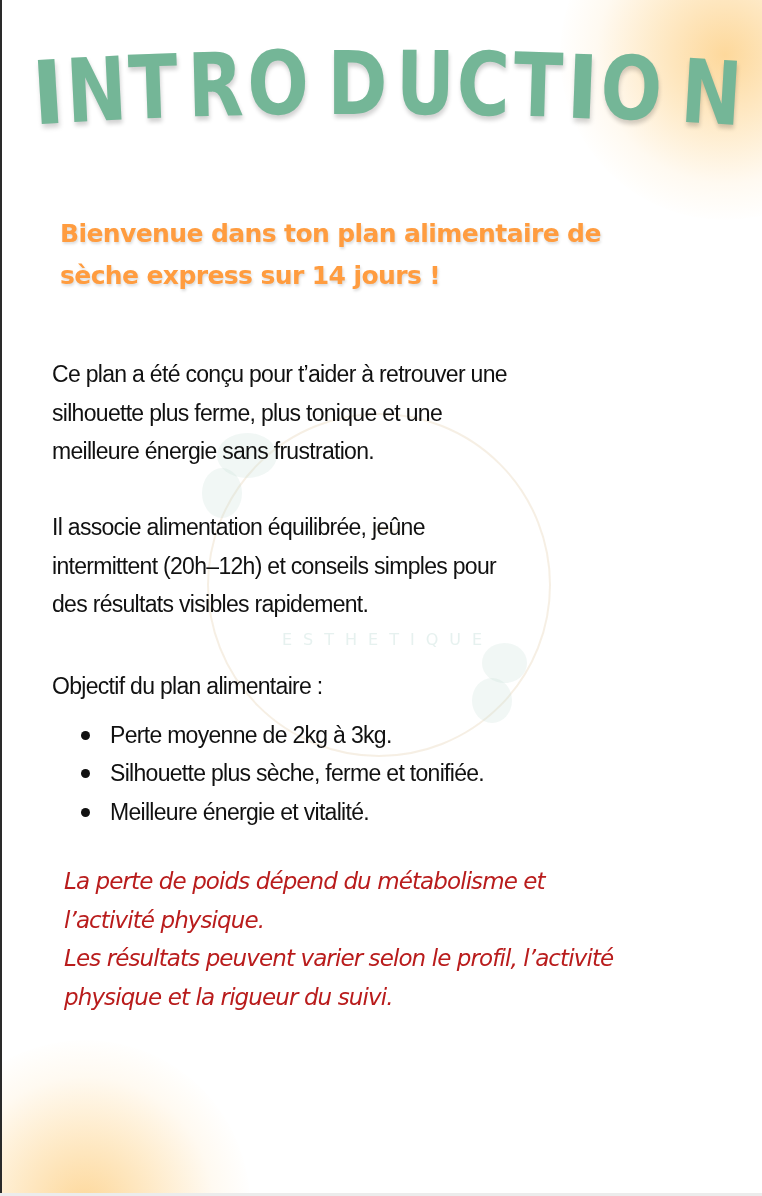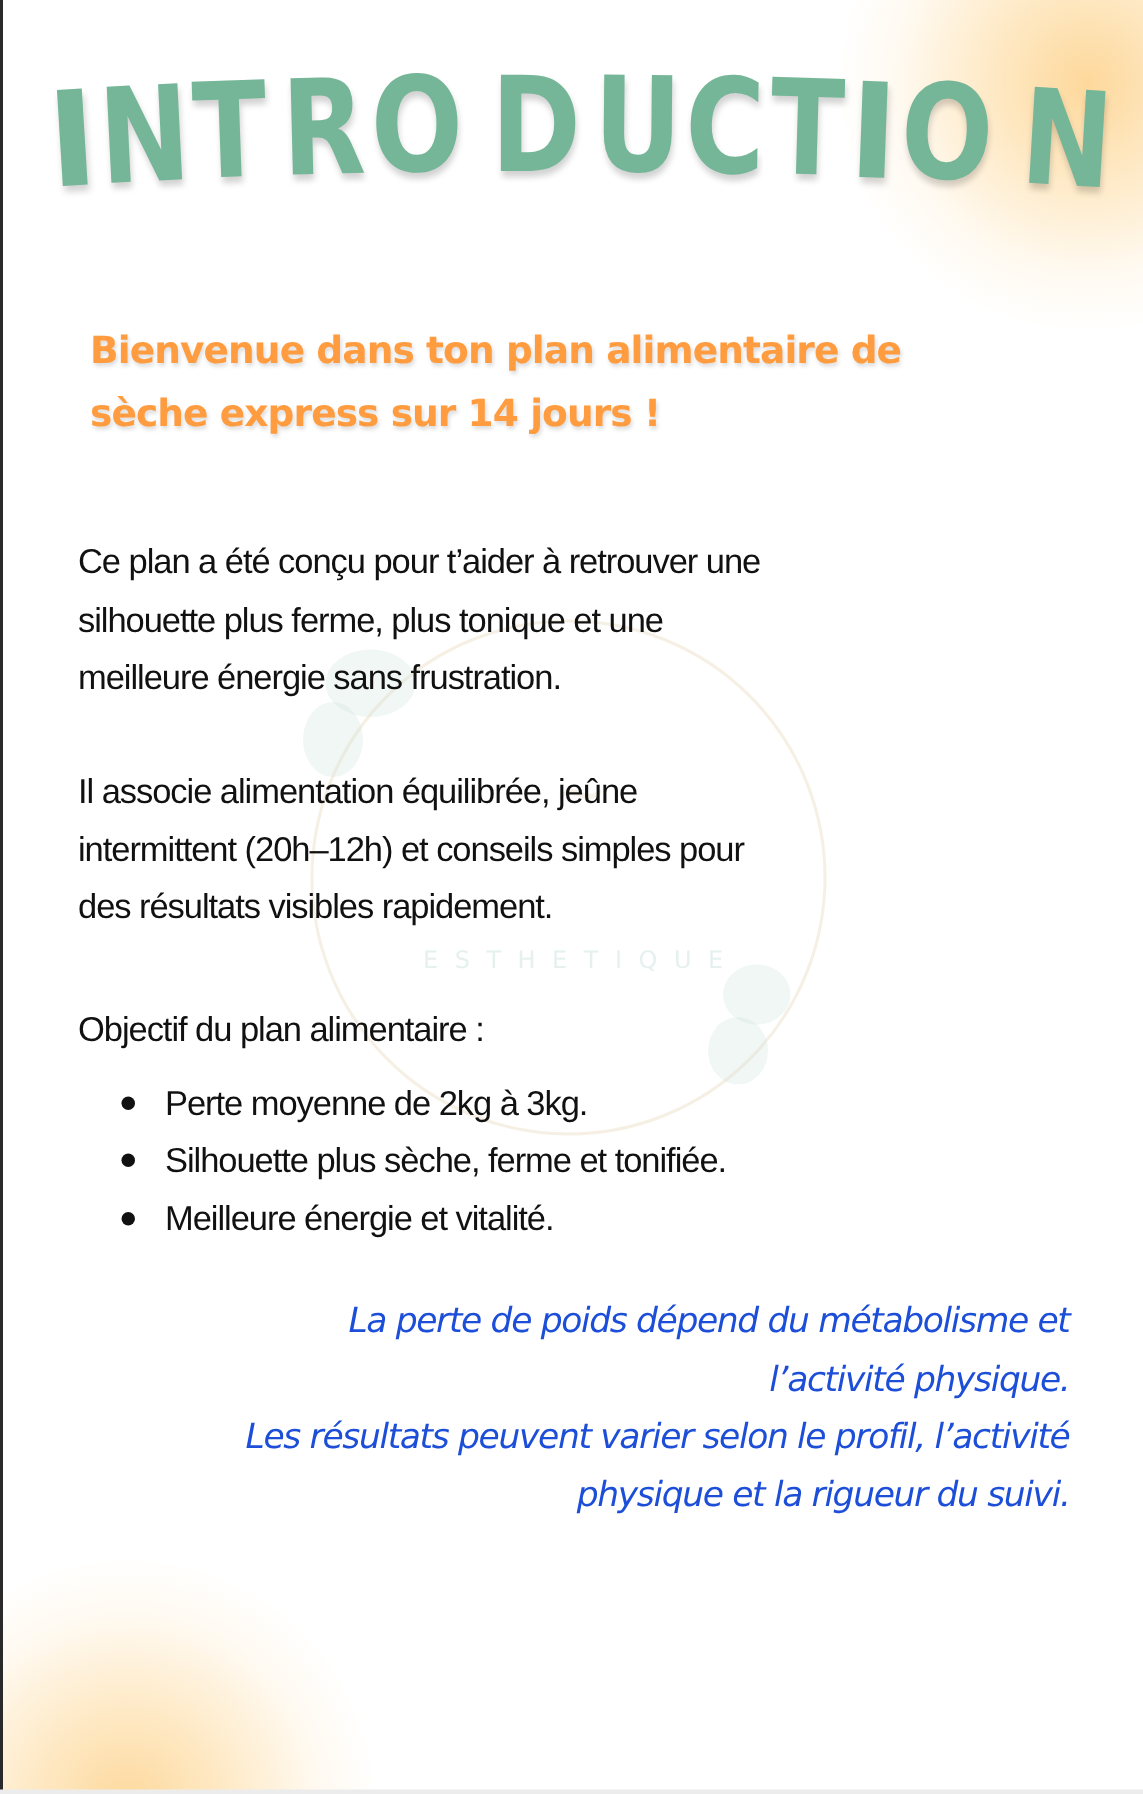--- a/index.html
+++ b/index.html
@@ -73,23 +73,23 @@
   }
   .p1 { top: 355px; }
   .p2 { top: 508px; }
   .p3 { top: 667px; }
   .list { list-style: none; margin: 10px; padding: 0; }
   .list li { position: relative; padding-left: 48px; }
   .list li .bullet {
     position: absolute; left: 19px; top: 15px; width: 9px; height: 9px; border-radius: 50%; background: #111;
   }
   .disclaimer {
-    position: absolute; left: 53px; top: 862px; width: 660px; text-align: right;
+    position: absolute; left: 64px; top: 862px; width: 660px; text-align: left;
     font-family: "DejaVu Sans", "Liberation Sans", sans-serif; font-style: italic;
-    font-size: 23px; line-height: 38.5px; color: #1d4ed8; letter-spacing: -0.9px;
+    font-size: 23px; line-height: 38.5px; color: #b91c1c; letter-spacing: -0.9px;
   }
 </style>
 </head>
 <body>
 
 <div class="page">
   <div class="glow-tr"></div>
   <div class="glow-bl"></div>
 
   <div class="watermark">

